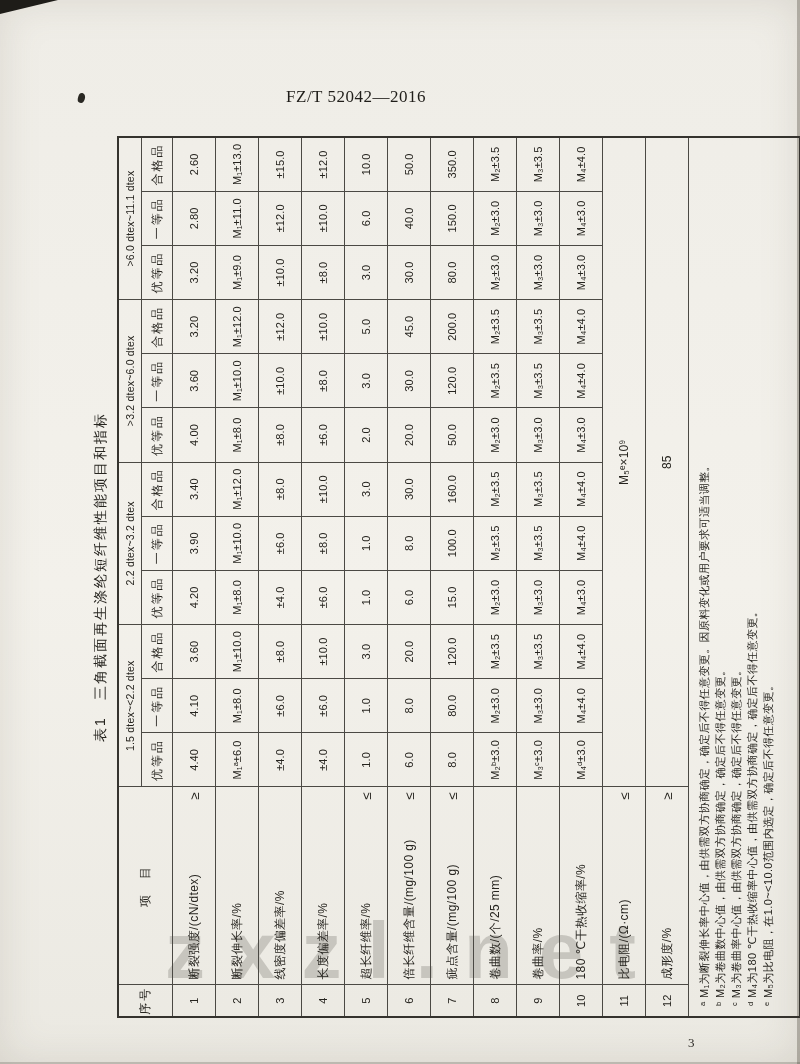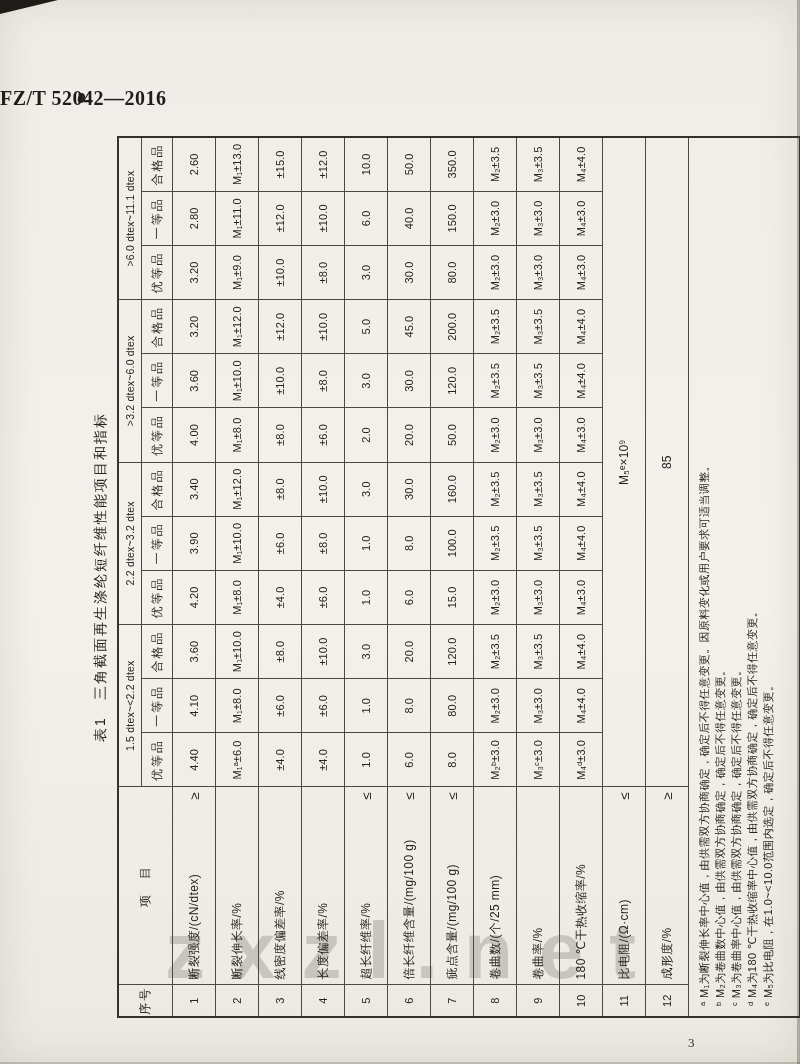--- a/index.html
+++ b/index.html
@@ -16,23 +16,23 @@
   }
   
   .artifact-corner{position:absolute;left:0;top:0;width:58px;height:14px;background:#1e1c18;
     clip-path:polygon(0 0,100% 0,0 100%);}
   .artifact-speck{position:absolute;left:78px;top:93px;width:7px;height:10px;background:#2a2823;
     border-radius:45% 55% 50% 50%;transform:rotate(18deg);}
   .edge-right{position:absolute;right:0;top:0;width:3px;height:1064px;background:rgba(80,74,62,.35);}
   .edge-bottom{position:absolute;left:0;bottom:0;width:800px;height:2px;background:rgba(80,74,62,.25);}
 
   .std-code{
-    position:absolute;top:87px;left:0;width:712px;text-align:left;
+    position:absolute;top:87px;left:0;width:712px;text-align:center;
     font-family:"Liberation Serif","DejaVu Serif",serif;
-    font-size:20px;font-weight:bold;letter-spacing:.5px;color:#1f1d19;
+    font-size:17px;font-weight:normal;letter-spacing:.5px;color:#1f1d19;
   }
   .page-num{
     position:absolute;top:1035px;left:688px;
     font-family:"Liberation Serif","DejaVu Serif",serif;font-size:13px;color:#2a2824;
   }
   .watermark{
     position:absolute;left:165px;top:905px;z-index:1;
     font-size:80px;font-weight:bold;letter-spacing:26px;
     color:rgba(148,146,138,.42);white-space:nowrap;
   }

